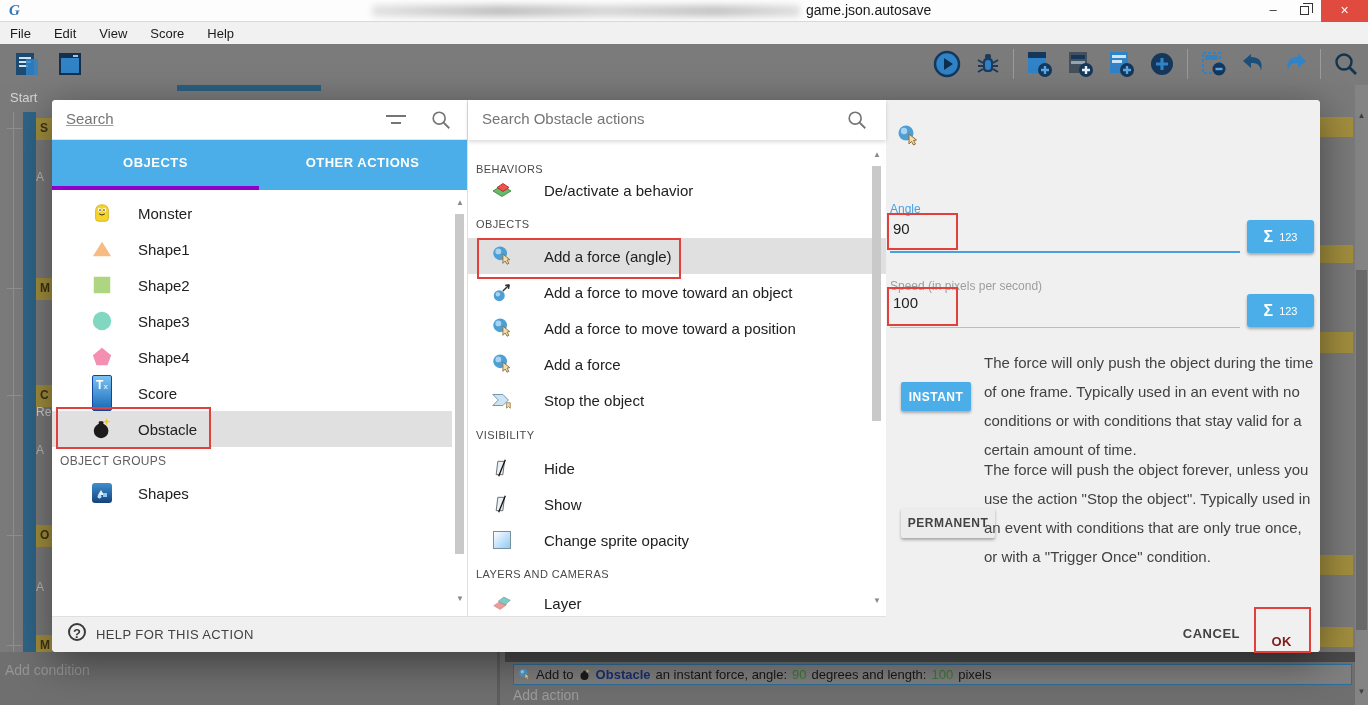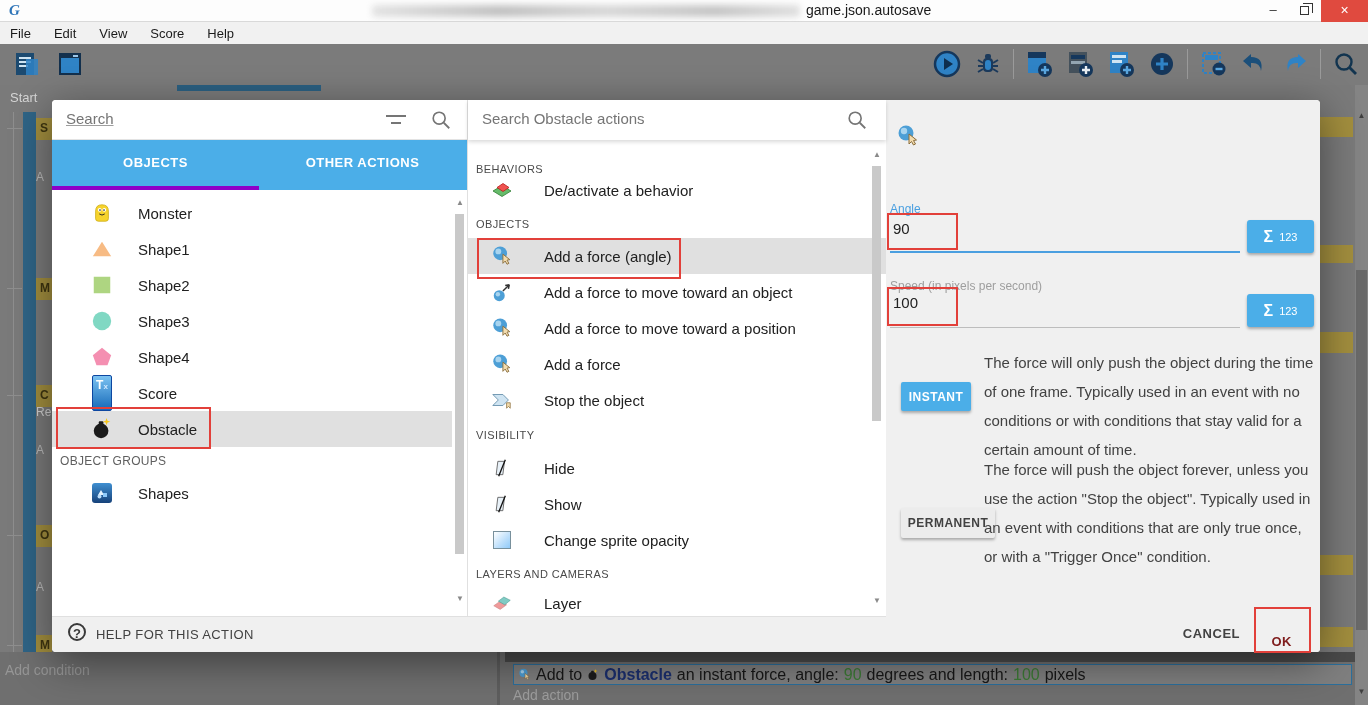--- a/index.html
+++ b/index.html
@@ -45,21 +45,21 @@
   
   .app-scroll { left:1355px; top:85px; width:13px; height:620px; background:#848484; }
   .app-scroll .thumb { position:absolute; left:1px; top:185px; width:11px; height:360px; background:#696969; }
   .scroll-arrow { position:absolute; left:0; width:13px; text-align:center; font-size:8px; color:#3f3f3f; }
 
   
   .bottom-strip { left:0; top:652px; width:1355px; height:53px; background:#6f6f6f; }
   .bottom-dark { left:505px; top:652px; width:850px; height:10px; background:#4a4a4a; }
   .col-divider { left:497px; top:652px; width:3px; height:53px; background:#5e5e5e; }
   .add-condition { left:5px; top:662px; font-size:14px; color:#969696; }
-  .action-row { left:513px; top:664px; width:839px; height:21px; background:#7f7f7f; border:1px solid #2b6f9c; display:flex; align-items:center; gap:5px; padding-left:4px; font-size:16px; color:#171717; white-space:nowrap; overflow:hidden; }
+  .action-row { left:513px; top:664px; width:839px; height:21px; background:#7f7f7f; border:1px solid #2b6f9c; display:flex; align-items:center; gap:5px; padding-left:4px; font-size:13px; color:#171717; white-space:nowrap; overflow:hidden; }
   .ar-obj { font-weight:bold; color:#1b2f6e; }
   .ar-num { color:#3c7a35; }
   .add-action { left:513px; top:687px; font-size:14px; color:#9d9d9d; }
 
   
   .dialog { left:52px; top:100px; width:1268px; height:552px; background:#fff; border-radius:4px; box-shadow:0 10px 40px rgba(0,0,0,.45); z-index:20; overflow:hidden; }
 
   
   .lsearch { left:0; top:0; width:415px; height:40px; background:#fff; border-bottom:1px solid #e3e3e3; }
   .search-ph { color:#9e9e9e; font-size:15px; border:none; outline:none; background:transparent; }

